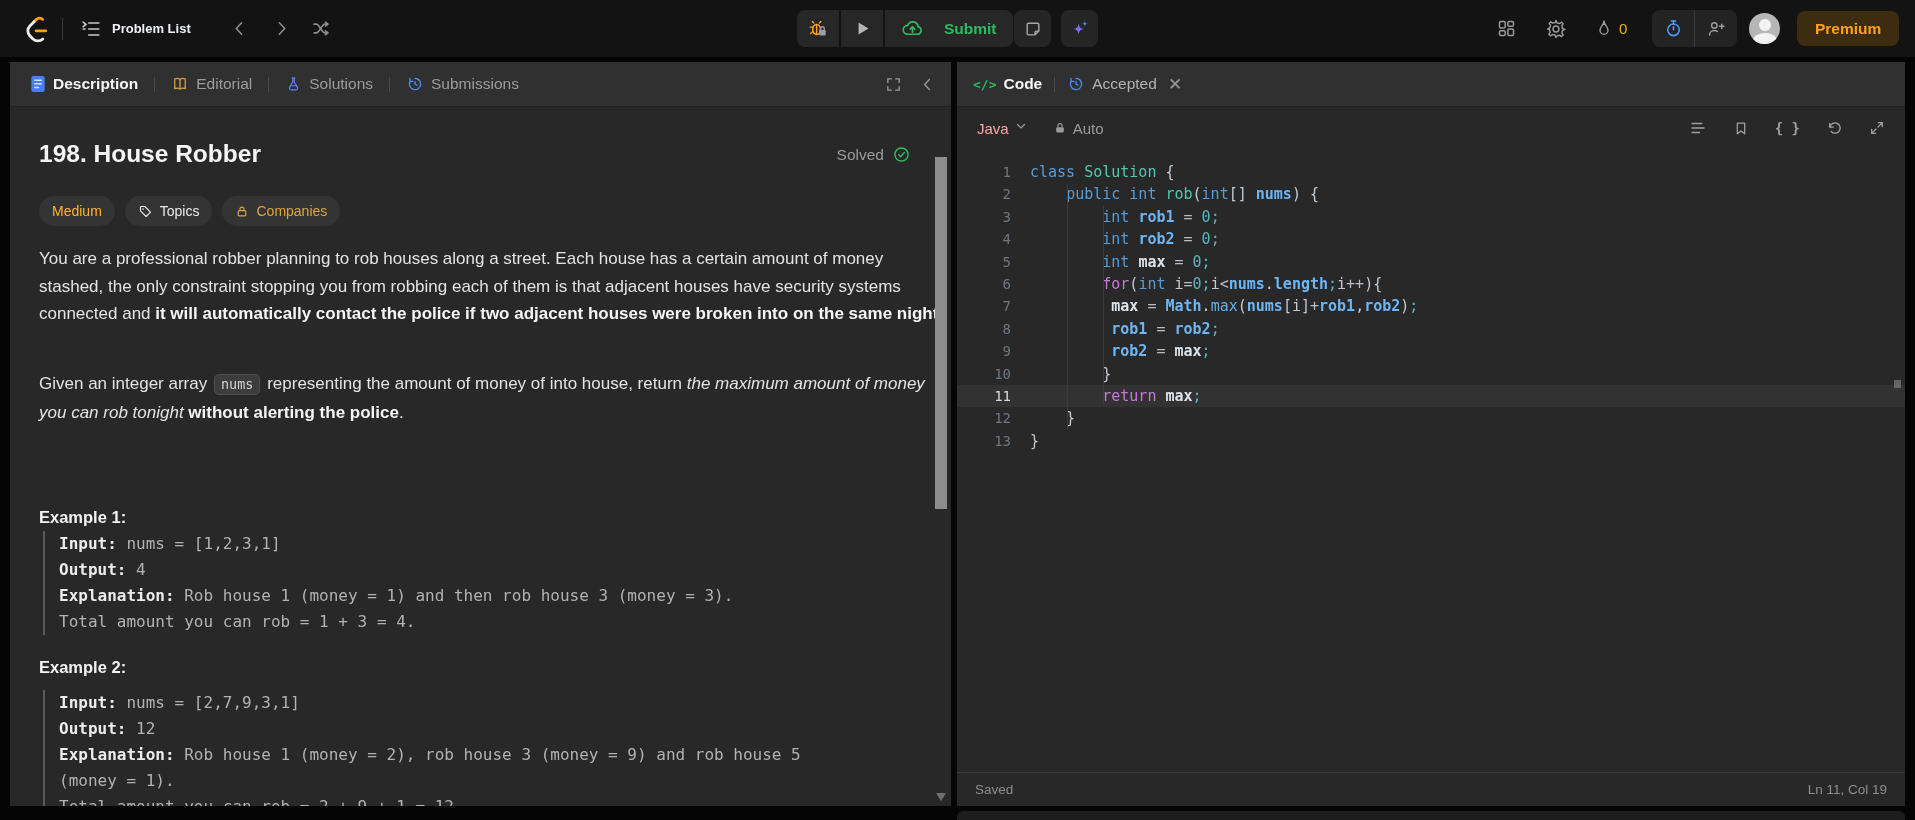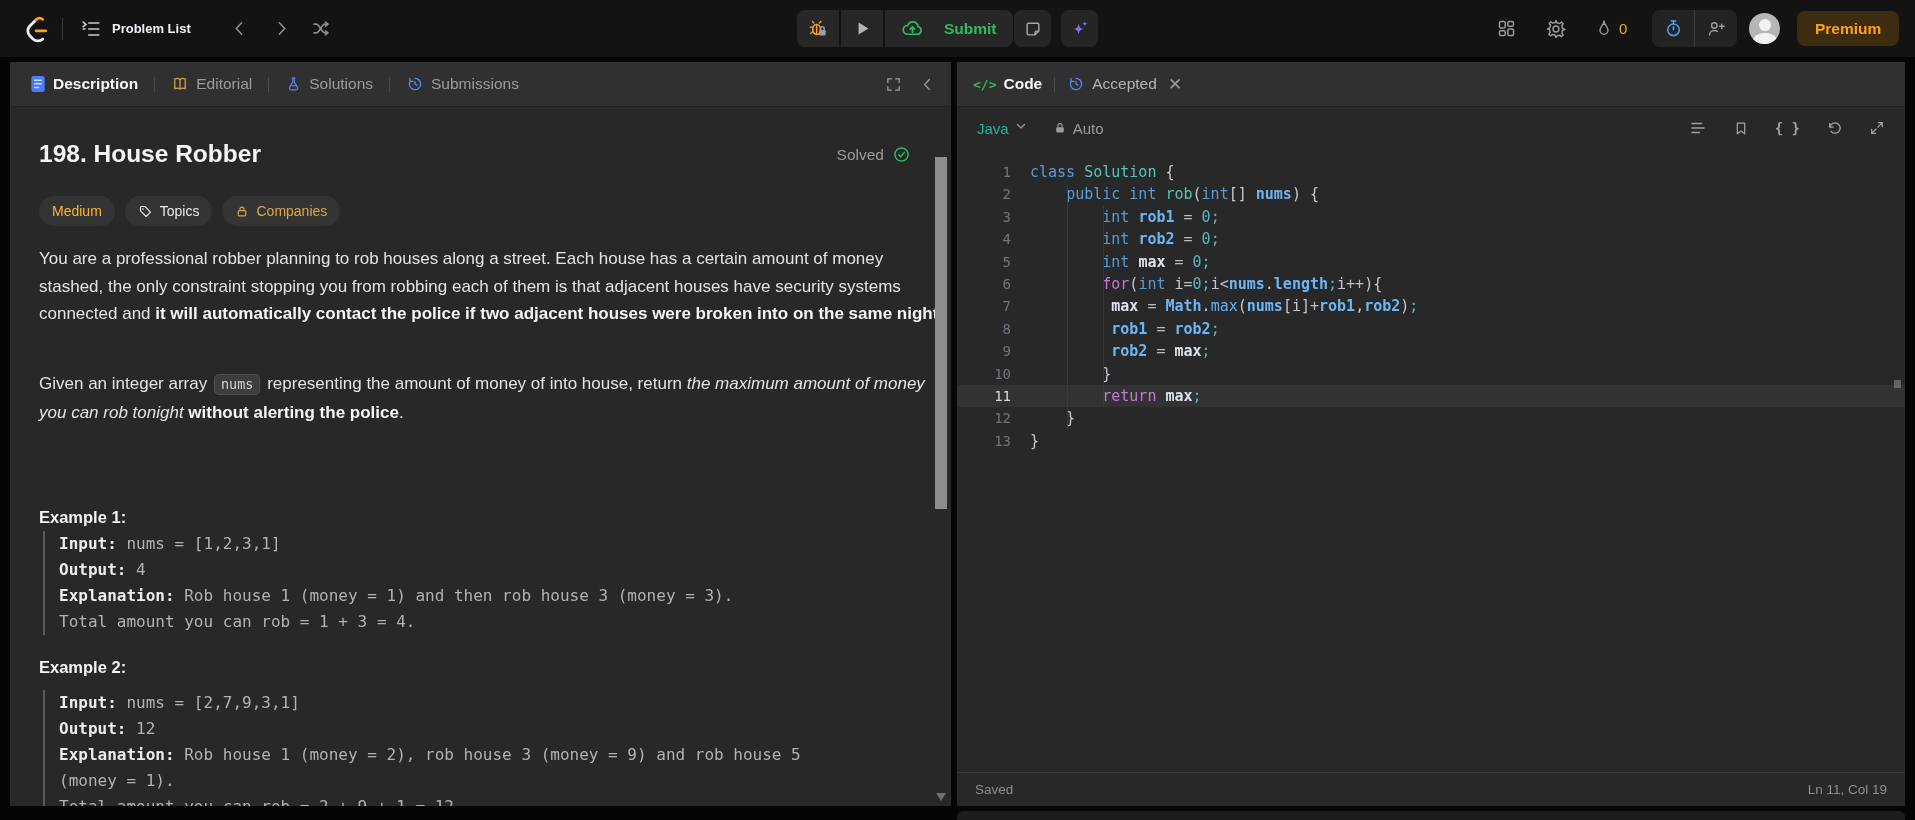--- a/index.html
+++ b/index.html
@@ -85,21 +85,21 @@
                     border-left:5.5px solid transparent; border-right:5.5px solid transparent; border-top:8px solid #6f6f6f; }
 
   
   .rtab { display:flex; align-items:center; gap:7px; cursor:pointer; }
   .rtab .lbl { font-size:15.5px; color:#b3b3b3; }
   .rtab.active .lbl { color:#f5f5f5; font-weight:700; }
   .code-glyph { font-family:"DejaVu Sans Mono",monospace; font-size:13px; font-weight:700; color:#2cbb5d; }
   .close-x { color:#9a9a9a; font-size:17px; margin-left:4px; cursor:pointer; line-height:1; }
 
   .editor-bar { height:42px; display:flex; align-items:center; padding:0 20px; }
-  .lang-sel { display:flex; gap:6px; color:#14b8a6; font-size:15px; cursor:pointer; }
+  .lang-sel { display:flex; gap:6px; color:#fca5a5; font-size:15px; cursor:pointer; }
   .auto-sel { display:flex; align-items:center; gap:6px; color:#9c9c9c; font-size:15px; margin-left:26px; cursor:pointer; }
   .bar-spacer { flex:1; }
   .ed-ico { margin-left:26px; cursor:pointer; display:flex; align-items:center; color:#a0a0a0; }
   .braces-glyph { font-family:"DejaVu Sans Mono",monospace; font-size:14px; font-weight:700; color:#a0a0a0; }
 
   .code-area { position:absolute; left:0; top:88px; right:0; bottom:34px; padding-top:11px;
                font-family:"DejaVu Sans Mono",monospace; font-size:15px; overflow:hidden; }
   .c-row { display:flex; height:22.4px; line-height:22.4px; white-space:pre; }
   .c-row.active { background:rgba(255,255,255,0.05); }
   .c-num { width:54px; text-align:right; color:#6e7681; font-size:14px; flex:none; }

